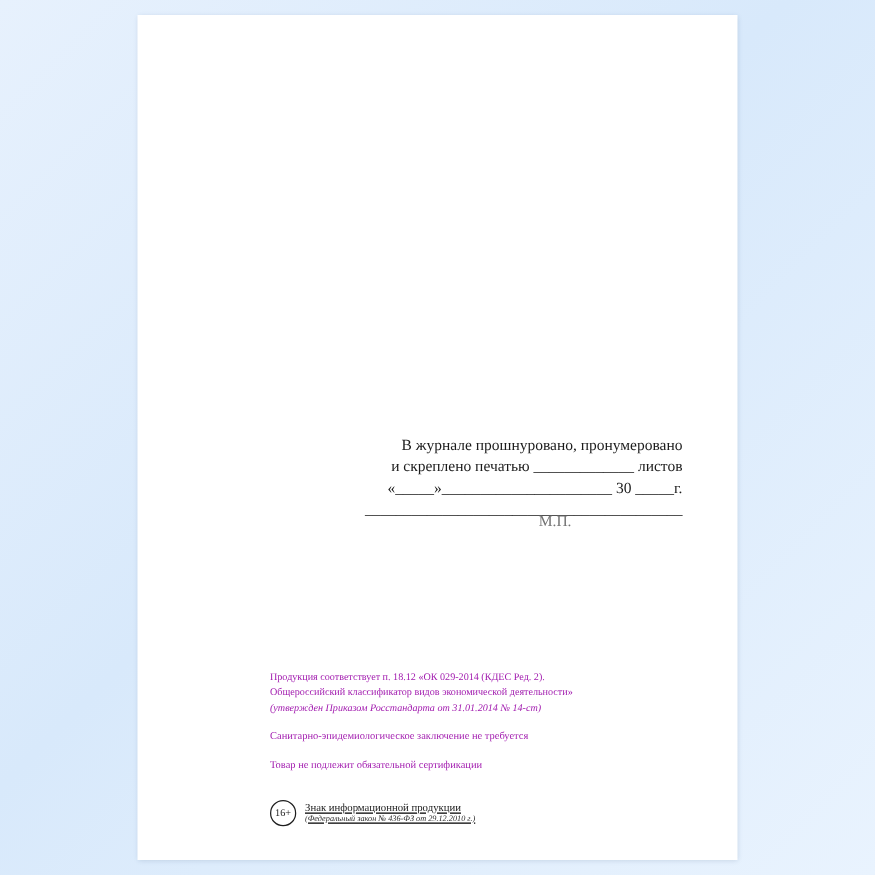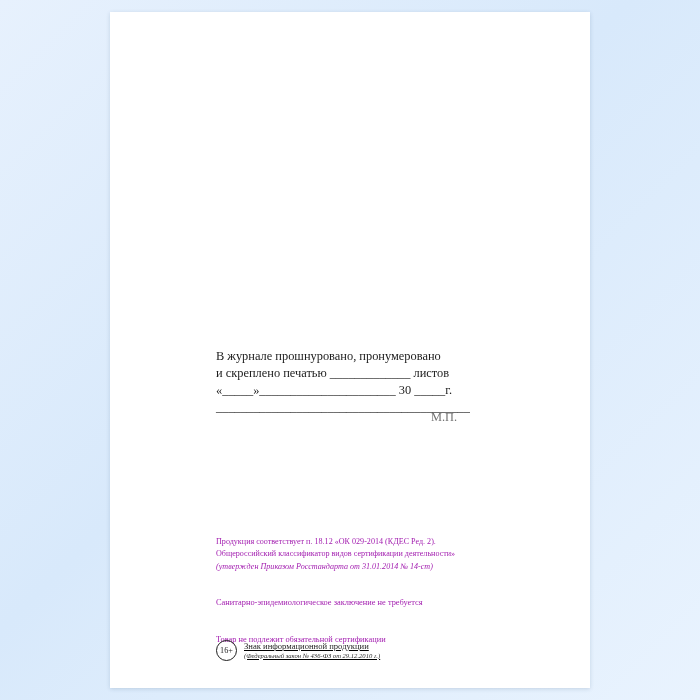--- a/index.html
+++ b/index.html
@@ -35,20 +35,21 @@
     height: 100%;
   }
   .block-main {
     position: absolute;
     left: 106px;
     top: 336px;
     width: 330px;
     color: #1b1b1b;
     font-size: 12.4px;
     line-height: 1.38;
+    text-align: right;
   }
   .block-main .line {
     white-space: pre;
   }
   .stamp {
     position: absolute;
     left: 296px;
     top: 398px;
     font-size: 12.4px;
     color: #737373;
@@ -65,21 +66,21 @@
     font-size: 8.1px;
     line-height: 1.52;
     white-space: pre;
   }
   .legal .small.italic {
     font-style: italic;
   }
   .legal .para {
     font-size: 8.4px;
     line-height: 1.5;
-    margin-top: 24px;
+    margin-top: 10px;
   }
   .info-row {
     position: absolute;
     left: 106px;
     top: 628px;
     display: flex;
     align-items: center;
     gap: 7px;
   }
   .age-badge {
@@ -125,21 +126,21 @@
       <div class="line">В журнале прошнуровано, пронумеровано</div>
       <div class="line">и скреплено печатью _____________ листов</div>
       <div class="line">«_____»______________________ 30 _____г.</div>
       <div class="line">_________________________________________</div>
     </div>
 
     <div class="stamp">М.П.</div>
 
     <div class="legal">
       <div class="small">Продукция соответствует п. 18.12 «ОК 029-2014 (КДЕС Ред. 2).</div>
-      <div class="small">Общероссийский классификатор видов сертификации деятельности»</div>
+      <div class="small">Общероссийский классификатор видов экономической деятельности»</div>
       <div class="small italic">(утвержден Приказом Росстандарта от 31.01.2014 № 14-ст)</div>
       <div class="para">Санитарно-эпидемиологическое заключение не требуется</div>
       <div class="para">Товар не подлежит обязательной сертификации</div>
     </div>
 
     <div class="info-row">
       <div class="age-badge">16+</div>
       <div class="info-text">
         <div class="t1">Знак информационной продукции</div>
         <div class="t2">(Федеральный закон № 436-ФЗ от 29.12.2010 г.)</div>

